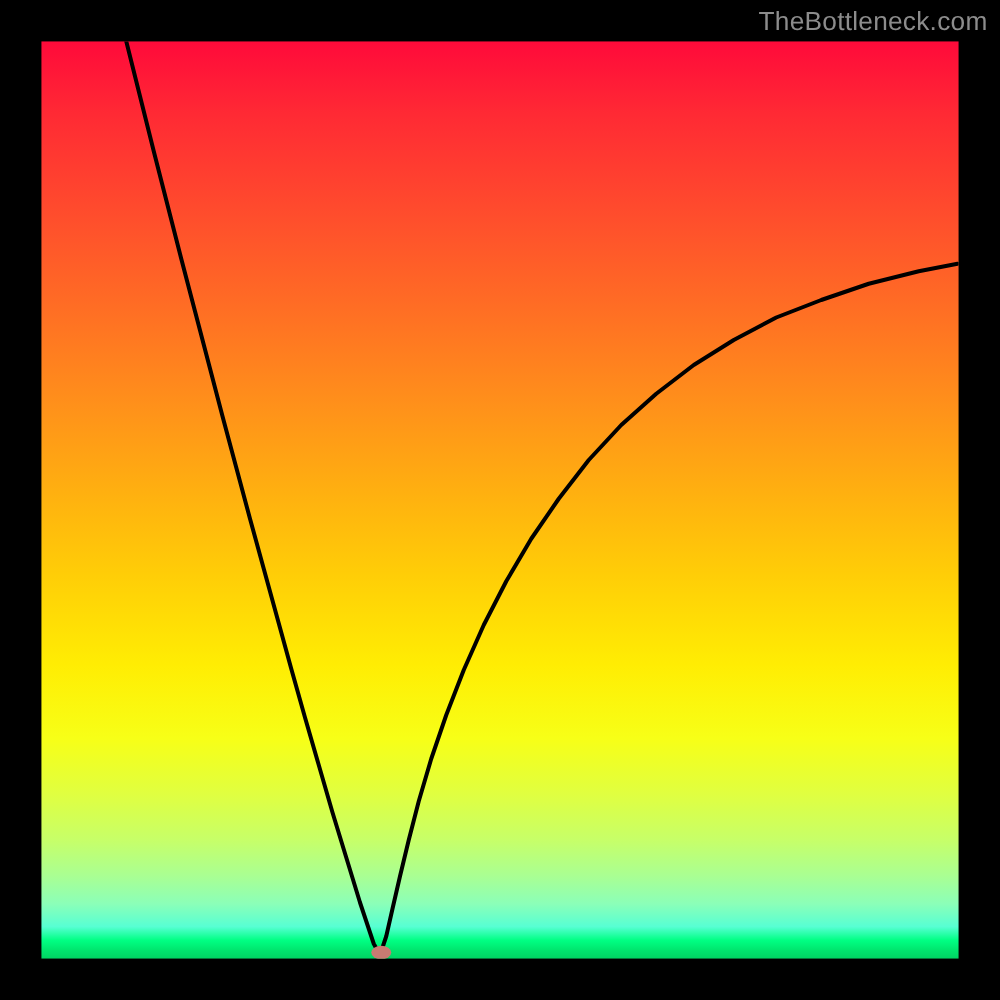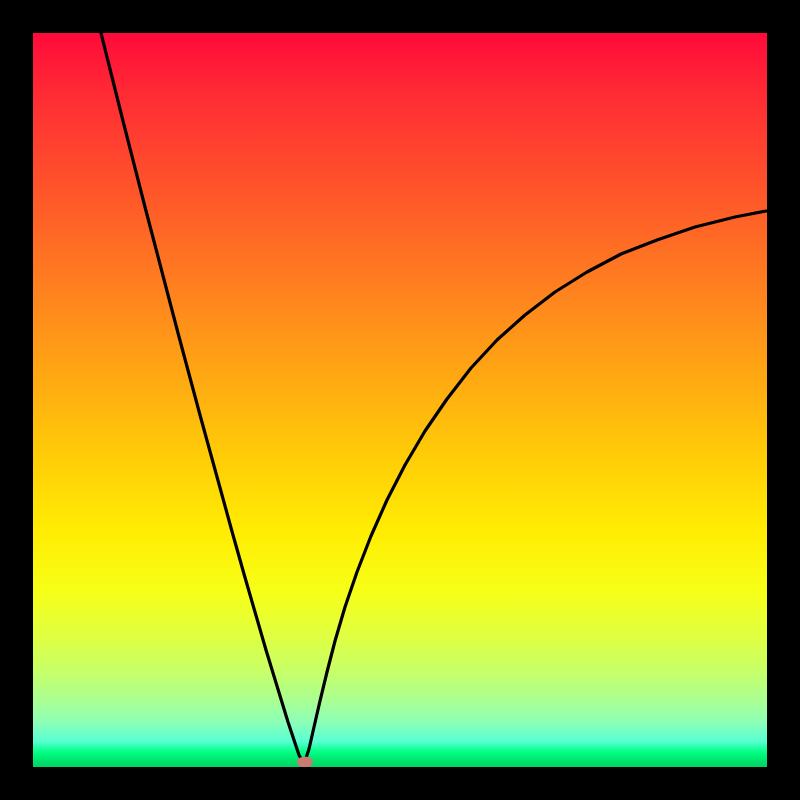--- a/index.html
+++ b/index.html
@@ -82,13 +82,14 @@
 <body>
 
 <div class="frame">
   <div class="plot">
     <div class="gradient"></div>
     <svg class="curve" viewBox="0 0 734 734" preserveAspectRatio="none">
       <path id="curve-path" d="M68 0 L79 44 L90 88 L101 131 L112 174 L123 216 L134 258 L145 300 L156 341 L167 382 L178 422 L189 462 L200 502 L211 541 L222 579 L233 617 L244 653 L255 689 L266 722 L271 731 L271 731 L276 716 L281 694 L287 668 L294 639 L302 608 L312 574 L324 539 L338 503 L354 467 L372 432 L392 398 L414 366 L438 335 L464 307 L492 282 L522 259 L554 239 L588 221 L624 207 L662 194 L702 184 L733 178" fill="none" stroke="#000" stroke-width="3.2" stroke-linecap="round" stroke-linejoin="round"></path>
     </svg>
     <div id="marker" class="marker" style="left: 272px; top: 729px;"></div>
   </div>
+  <div class="watermark">TheBottleneck.com</div>
 </div>
 
 </body></html>

